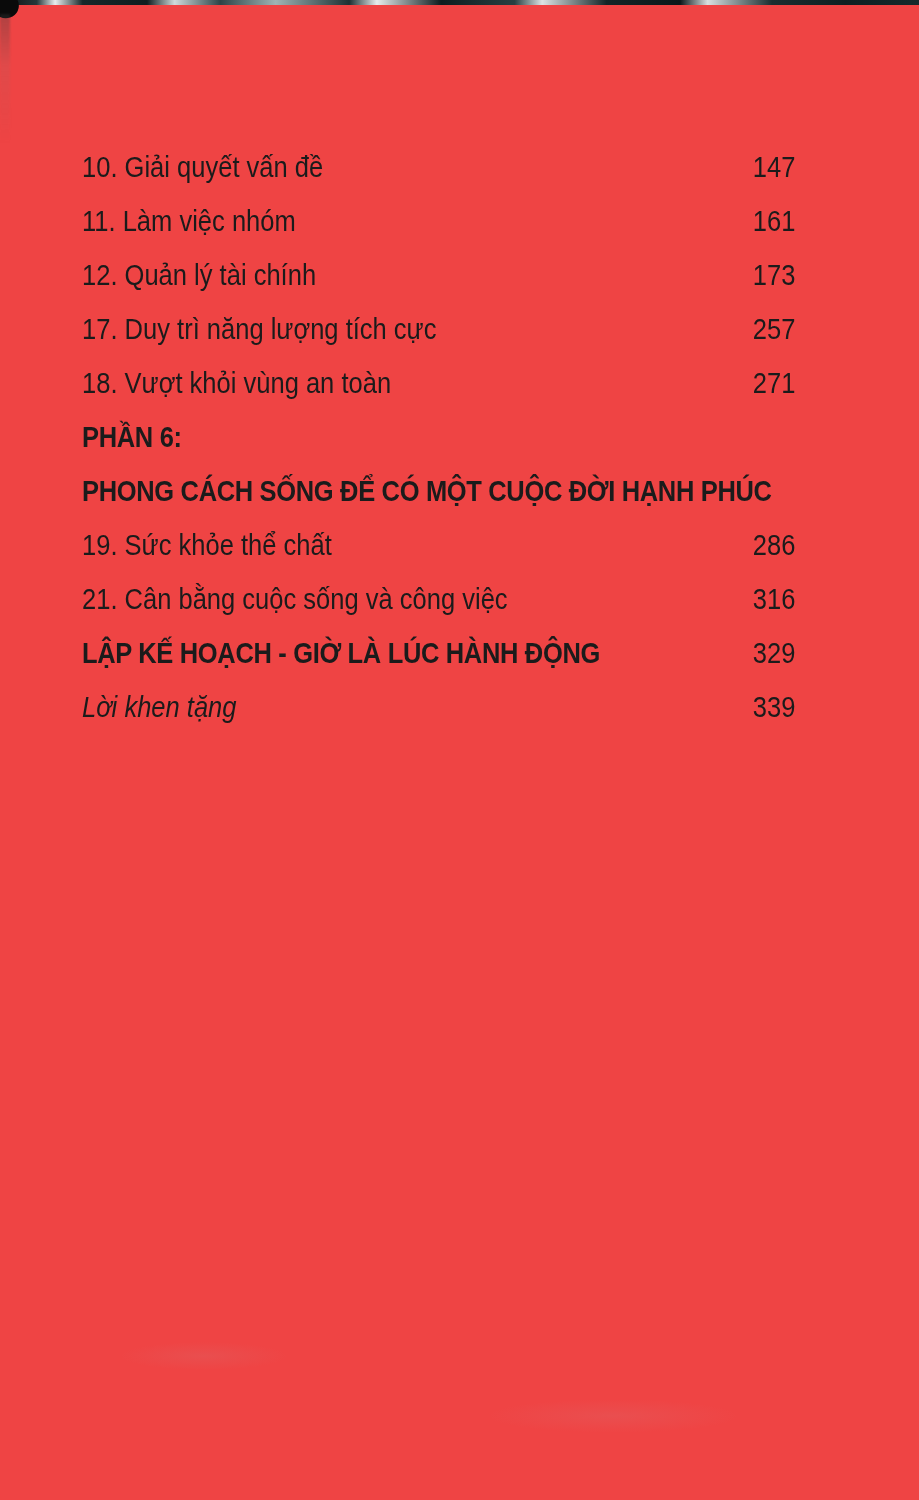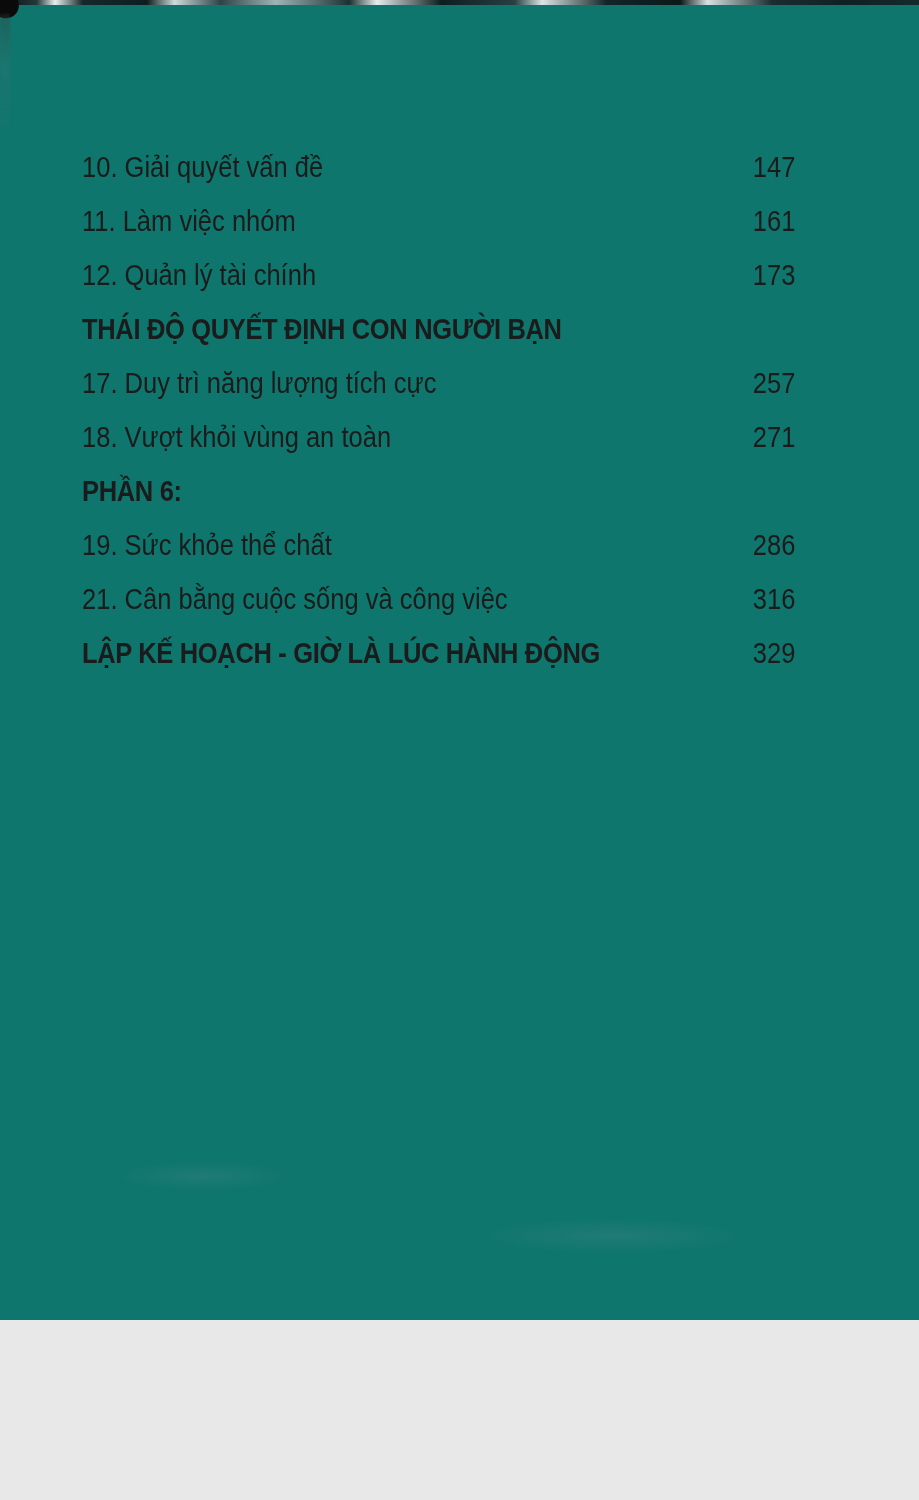--- a/index.html
+++ b/index.html
@@ -1,21 +1,21 @@
 <!DOCTYPE html>
 <html><head>
 <meta charset="utf-8">
 <style>
   html, body { margin: 0; padding: 0; background: #e8e8e8; }
   .page {
     position: relative;
     width: 919px;
-    height: 1320px;
+    height: 1500px;
     margin: 0 auto;
-    background: #0f766e;
+    background: #ef4444;
     overflow: hidden;
     font-family: "Liberation Sans", sans-serif;
     color: #1b1b1b;
   }
   
   .top-strip {
     position: absolute; top: 0; left: 0; right: 0; height: 5px;
     background: linear-gradient(90deg,
       #0b0b0b 0%, #24383a 4%, #e8eeee 6%, #16282a 9%, #0e1e20 16%,
       #cfdada 19%, #2c4447 24%, #9fb4b4 30%, #1c3133 38%, #e6ecec 41%,
@@ -95,46 +95,50 @@
     </div>
     <div class="row item">
       <span class="label">11. Làm việc nhóm</span>
       <span class="pagenum">161</span>
     </div>
     <div class="row item">
       <span class="label">12. Quản lý tài chính</span>
       <span class="pagenum">173</span>
     </div>
 
-    <div class="row section">
-      <span class="label">THÁI ĐỘ QUYẾT ĐỊNH CON NGƯỜI BẠN</span>
-    </div>
 
     <div class="row item">
       <span class="label">17. Duy trì năng lượng tích cực</span>
       <span class="pagenum">257</span>
     </div>
     <div class="row item">
       <span class="label">18. Vượt khỏi vùng an toàn</span>
       <span class="pagenum">271</span>
     </div>
 
     <div class="row section">
       <span class="label">PHẦN 6:</span>
+    </div>
+    <div class="row section">
+      <span class="label">PHONG CÁCH SỐNG ĐỂ CÓ MỘT CUỘC ĐỜI HẠNH PHÚC</span>
     </div>
 
     <div class="row item">
       <span class="label">19. Sức khỏe thể chất</span>
       <span class="pagenum">286</span>
     </div>
     <div class="row item">
       <span class="label">21. Cân bằng cuộc sống và công việc</span>
       <span class="pagenum">316</span>
     </div>
 
     <div class="row section">
       <span class="label">LẬP KẾ HOẠCH - GIỜ LÀ LÚC HÀNH ĐỘNG</span>
       <span class="pagenum">329</span>
     </div>
 
+    <div class="row italic-row">
+      <span class="label">Lời khen tặng</span>
+      <span class="pagenum">339</span>
+    </div>
 
   </div>
 </div>
 
 </body></html>

